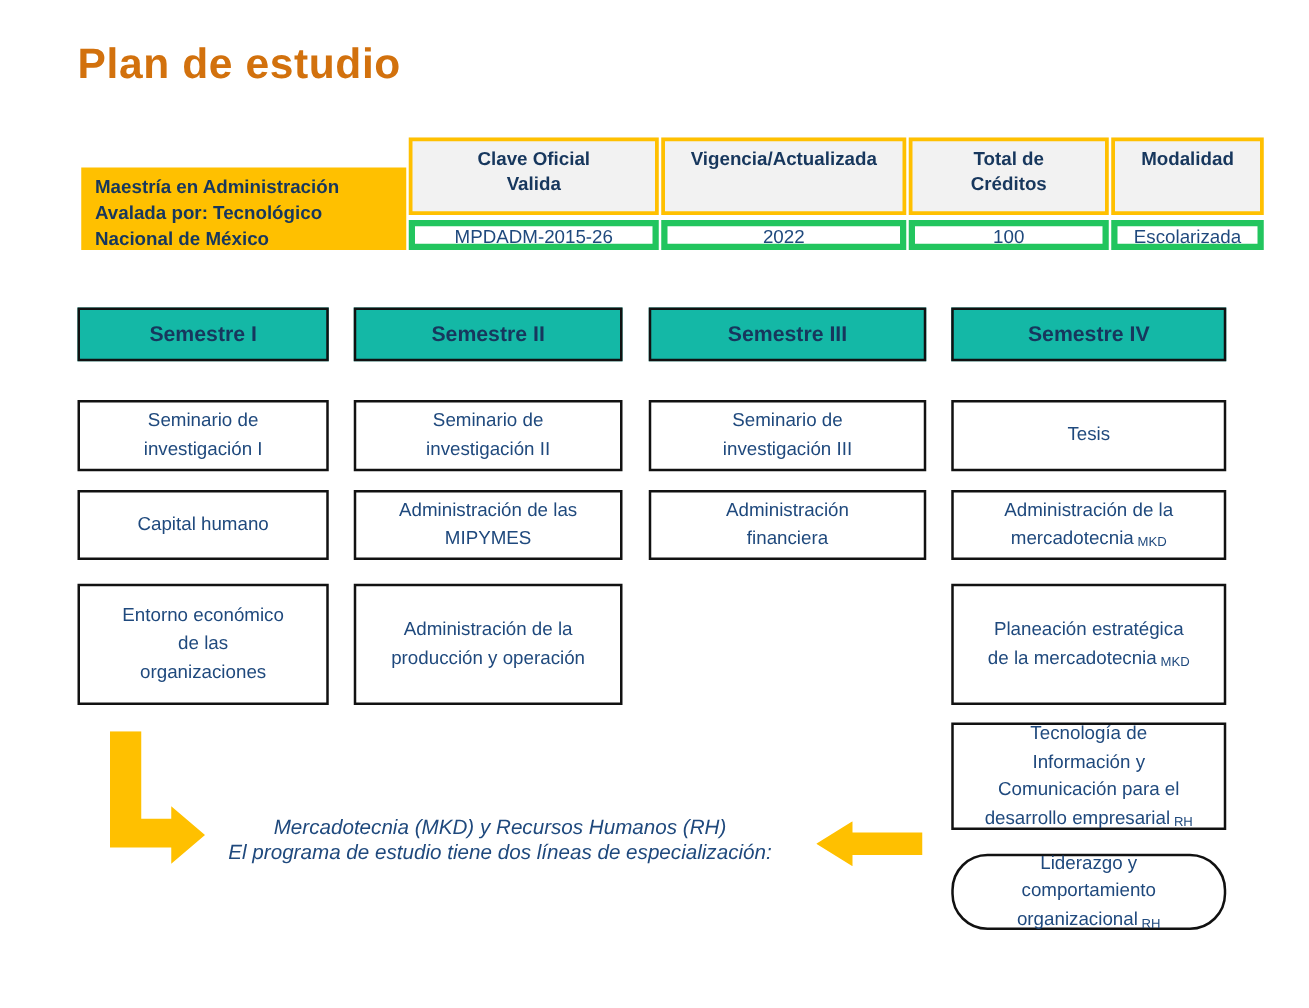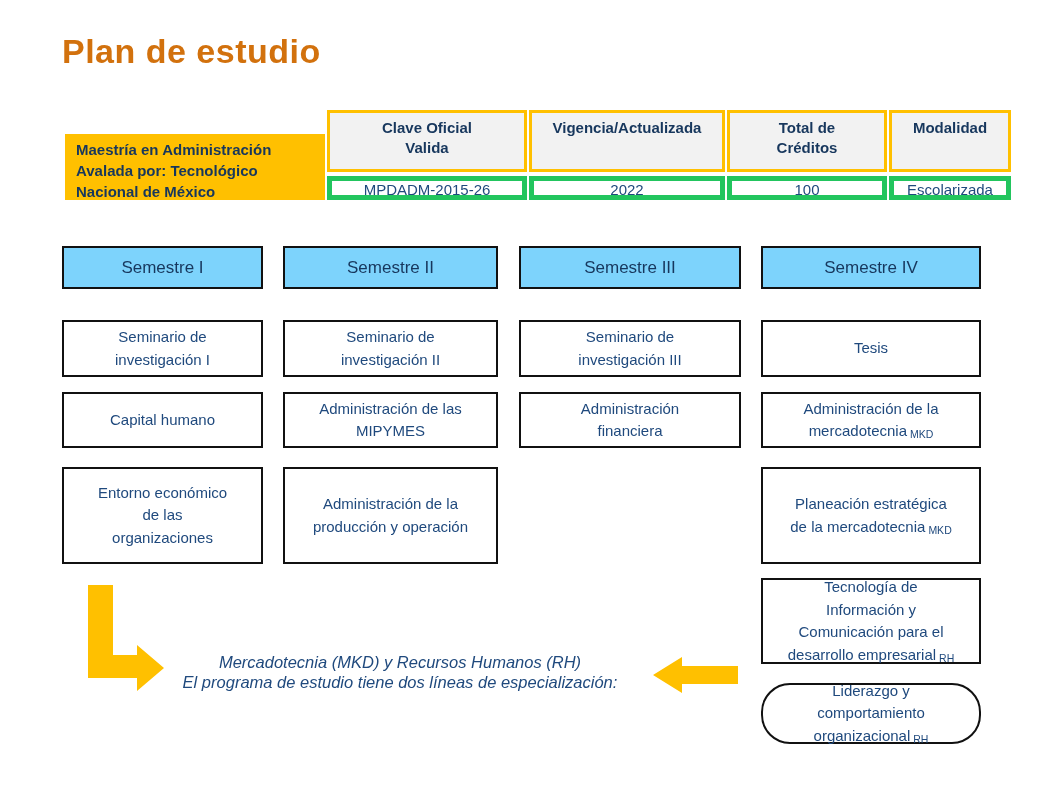--- a/index.html
+++ b/index.html
@@ -24,23 +24,23 @@
     color:#17375D;font-weight:bold;font-size:15px;line-height:1.35;
     text-align:center;padding-top:5px;white-space:pre-line;
   }
   .it-value{
     box-sizing:border-box;height:24px;margin-top:4px;border:5px solid #22c55e;
     background:#ffffff;color:#1F497D;font-size:15px;line-height:17px;text-align:center;
   }
   
   .sem-col{position:absolute;top:246px;}
   .sem-header{
-    box-sizing:border-box;height:43px;background:#7dd3fc;border:2px solid #111111;
+    box-sizing:border-box;height:43px;background:#14b8a6;border:2px solid #111111;
     display:flex;align-items:center;justify-content:center;
-    color:#17375D;font-weight:normal;font-size:17px;
+    color:#17375D;font-weight:bold;font-size:17px;
   }
   .course{
     position:absolute;left:0;width:100%;box-sizing:border-box;
     background:#ffffff;border:2px solid #111111;
     display:flex;align-items:center;justify-content:center;
     color:#1F497D;font-size:15px;line-height:1.5;text-align:center;
     padding:2px 4px;
   }
   .cname{white-space:pre-line;}
   .ctag{font-size:10.5px;margin-left:3px;position:relative;top:2px;}

